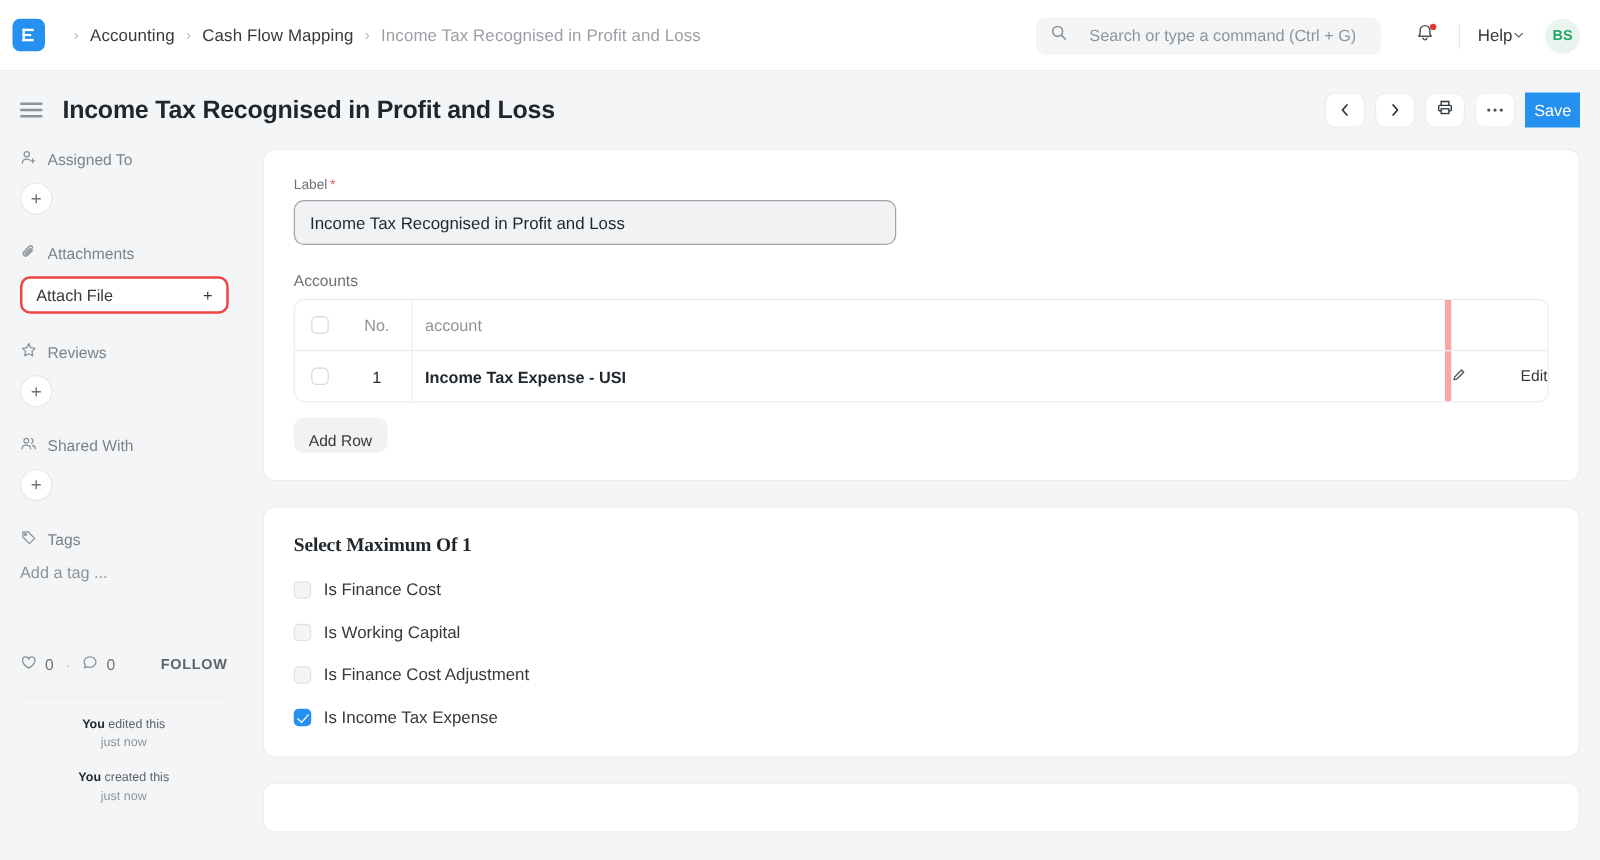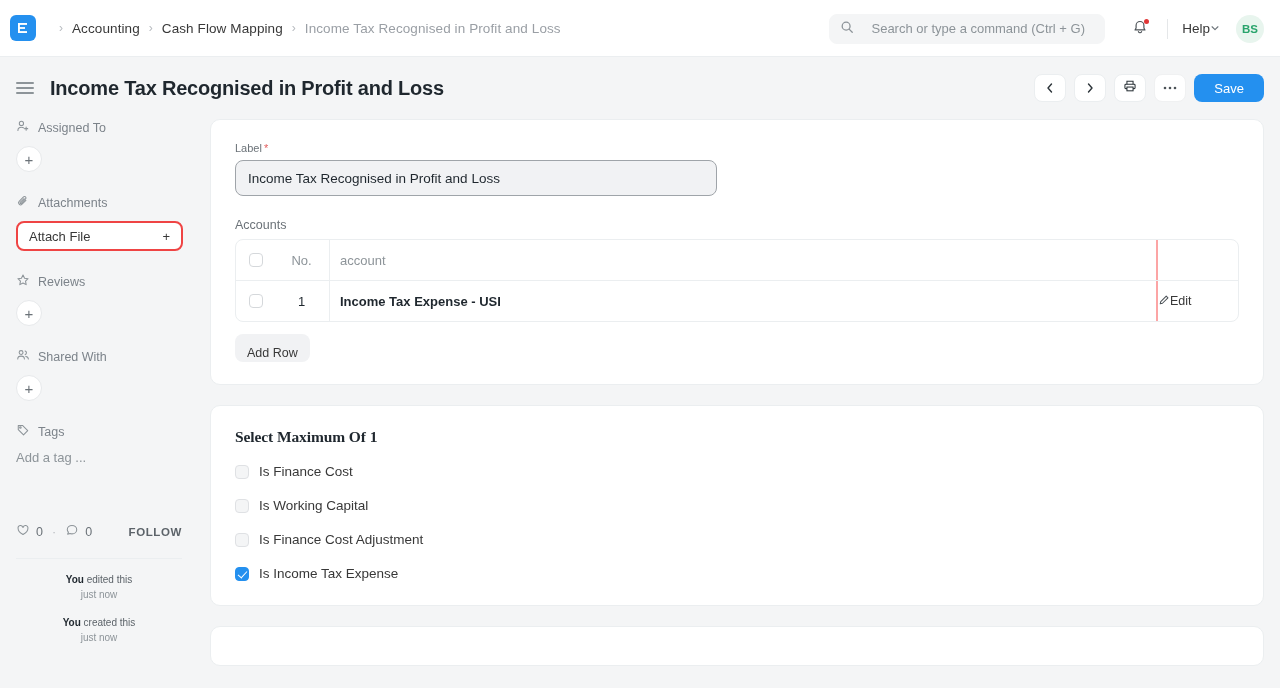--- a/index.html
+++ b/index.html
@@ -89,21 +89,21 @@
     position: absolute; right: 16px; display: flex; align-items: center; gap: 8px;
   }
   .icon-btn {
     width: 32px; height: 28px; border-radius: 8px;
     background: #fff; border: 1px solid #ebeef0;
     display: flex; align-items: center; justify-content: center;
     cursor: pointer; color: #383838;
   }
   .icon-btn.ghost { background: #fff; border-color: #f0f1f2; }
   .save-btn {
-    height: 28px; padding: 0 20px; border-radius: 8px;
+    height: 28px; padding: 0 7px; border-radius: 0;
     background: #2490ef; color: #fff; border: 0;
     font-family: inherit; font-size: 13px; font-weight: 500;
     cursor: pointer; display: flex; align-items: center;
   }
 
   
   .body {
     display: flex; align-items: flex-start;
     height: calc(688px - 57px - 62px);
   }
@@ -172,22 +172,22 @@
   .cb {
     width: 14px; height: 14px; border-radius: 4px;
     border: 1px solid #d5d8db; background: #fff;
     flex: 0 0 auto; cursor: pointer;
   }
   .col-check { width: 38px; display: flex; justify-content: center; padding-left: 2px; }
   .col-no { width: 55px; text-align: center; }
   .col-account { flex: 1; padding-left: 10px; border-left: 1px solid #ebeef0; height: 100%;
     display: flex; align-items: center; }
   .col-edit {
-    width: 82px; border-left: 2px solid #fca5a5; height: 100%;
-    display: flex; align-items: center; justify-content: flex-start; 
+    width: 82px; border-left: 5px solid #fca5a5; height: 100%;
+    display: flex; align-items: center; justify-content: space-between; gap: 6px;
     color: #383838; cursor: pointer; font-size: 12.5px;
   }
   .acct-value { font-weight: 700; color: #1f272e; }
   .add-row {
     margin-top: 12px; height: 28px; padding: 12px 12px;
     background: #f1f2f4; border: 0; border-radius: 8px;
     font-family: inherit; font-size: 12.5px; color: #383838;
     cursor: pointer;
   }
   .section-title {

